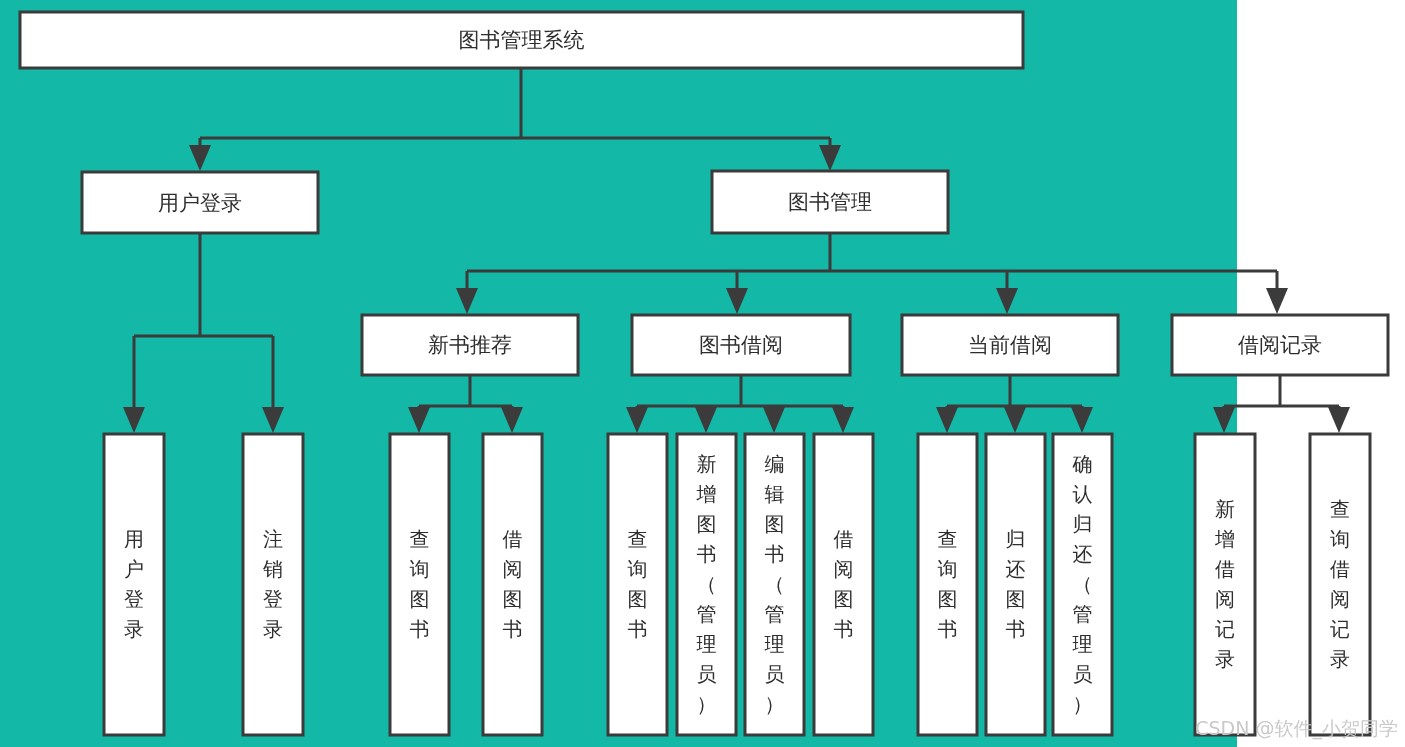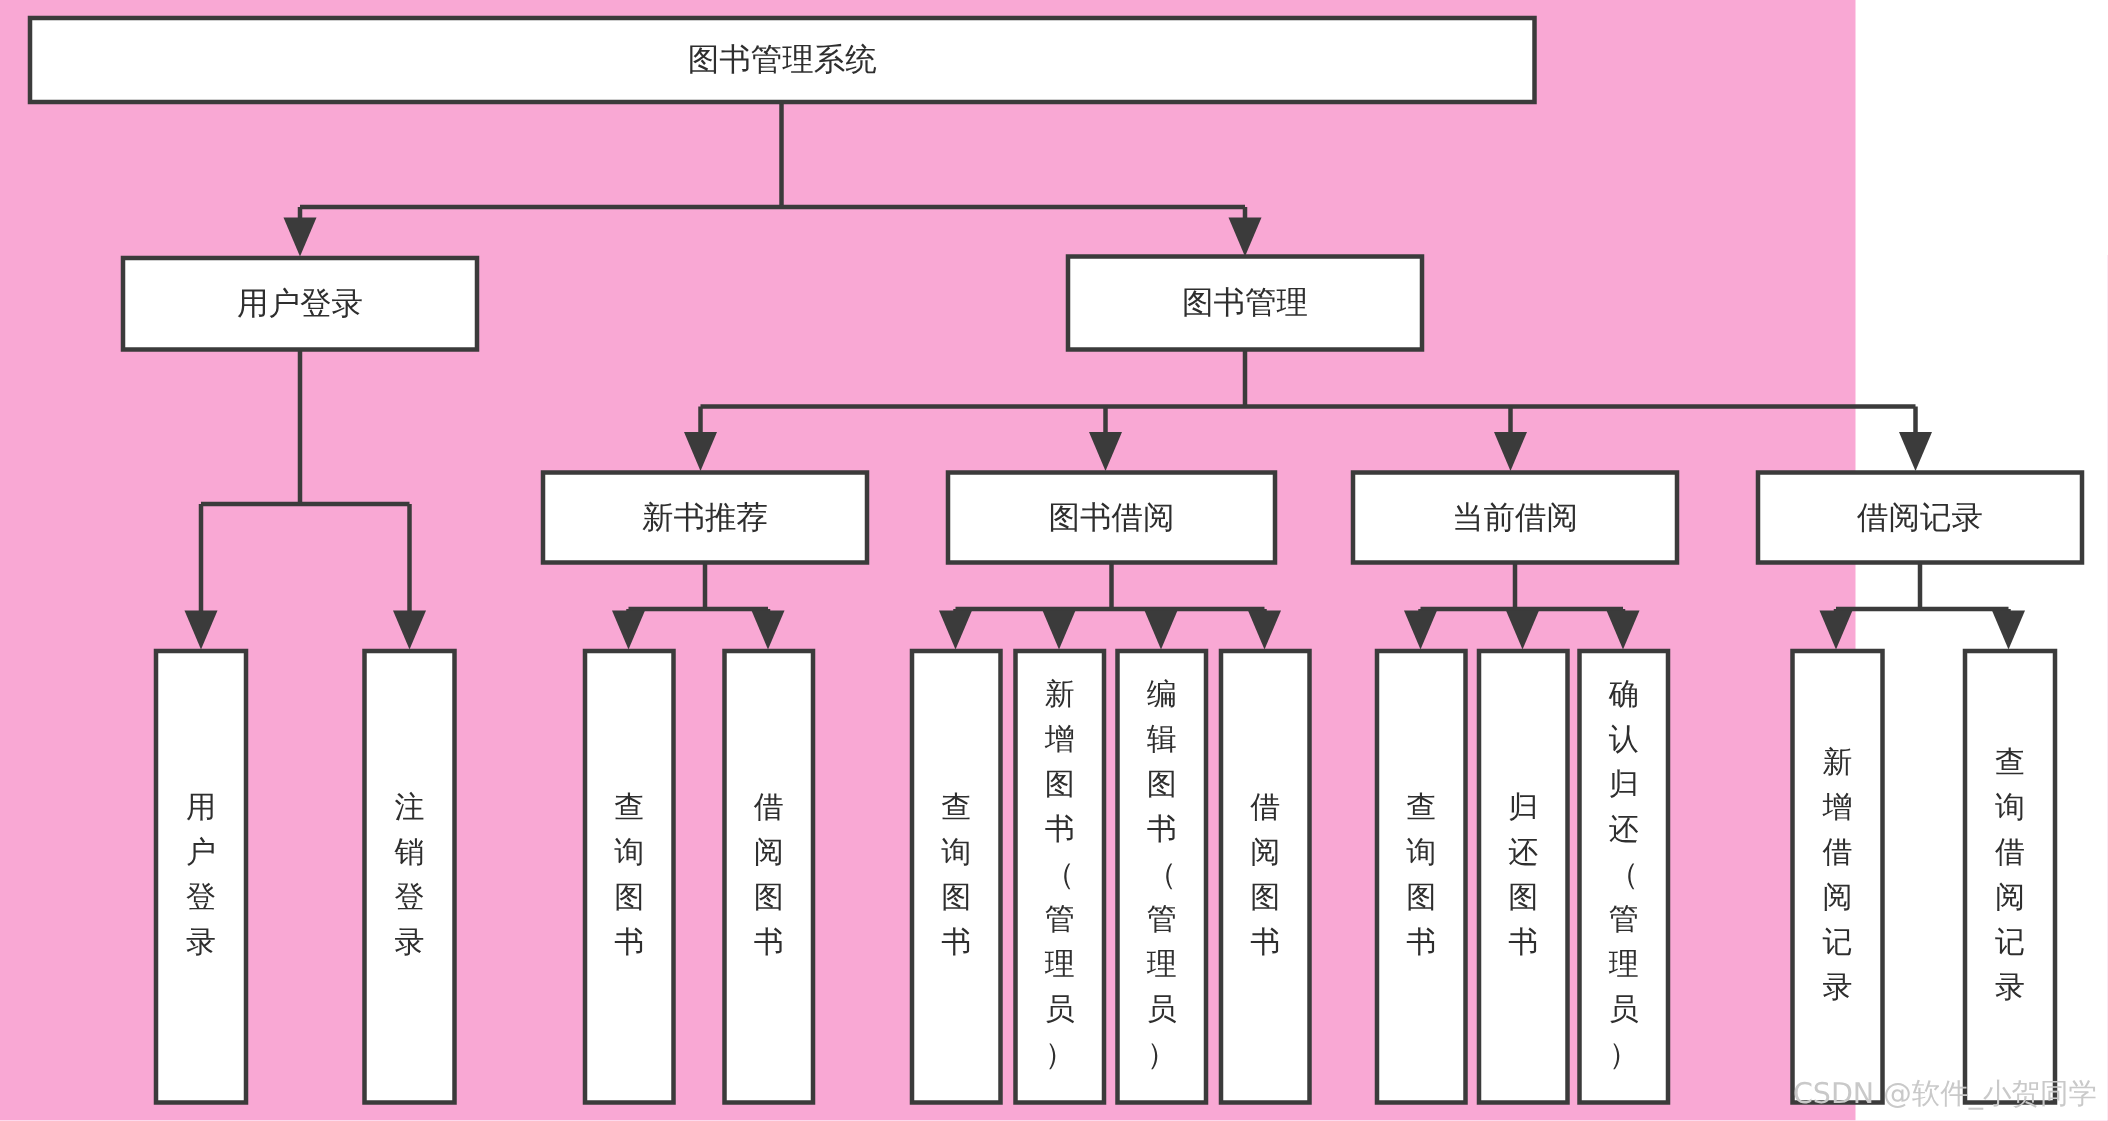--- a/index.html
+++ b/index.html
@@ -10,21 +10,21 @@
   body {
     width: 1405px;
     height: 747px;
     font-family: "DejaVu Sans", "Liberation Sans", sans-serif;
     overflow: hidden;
   }
   #diagram-root {
     position: relative;
     width: 1237px;
     height: 747px;
-    background: #f9a8d4;
+    background: #14b8a6;
   }
   svg.diagram-canvas {
     position: absolute;
     left: 0;
     top: 0;
     width: 1405px;
     height: 747px;
     display: block;
   }
   .node-box {

